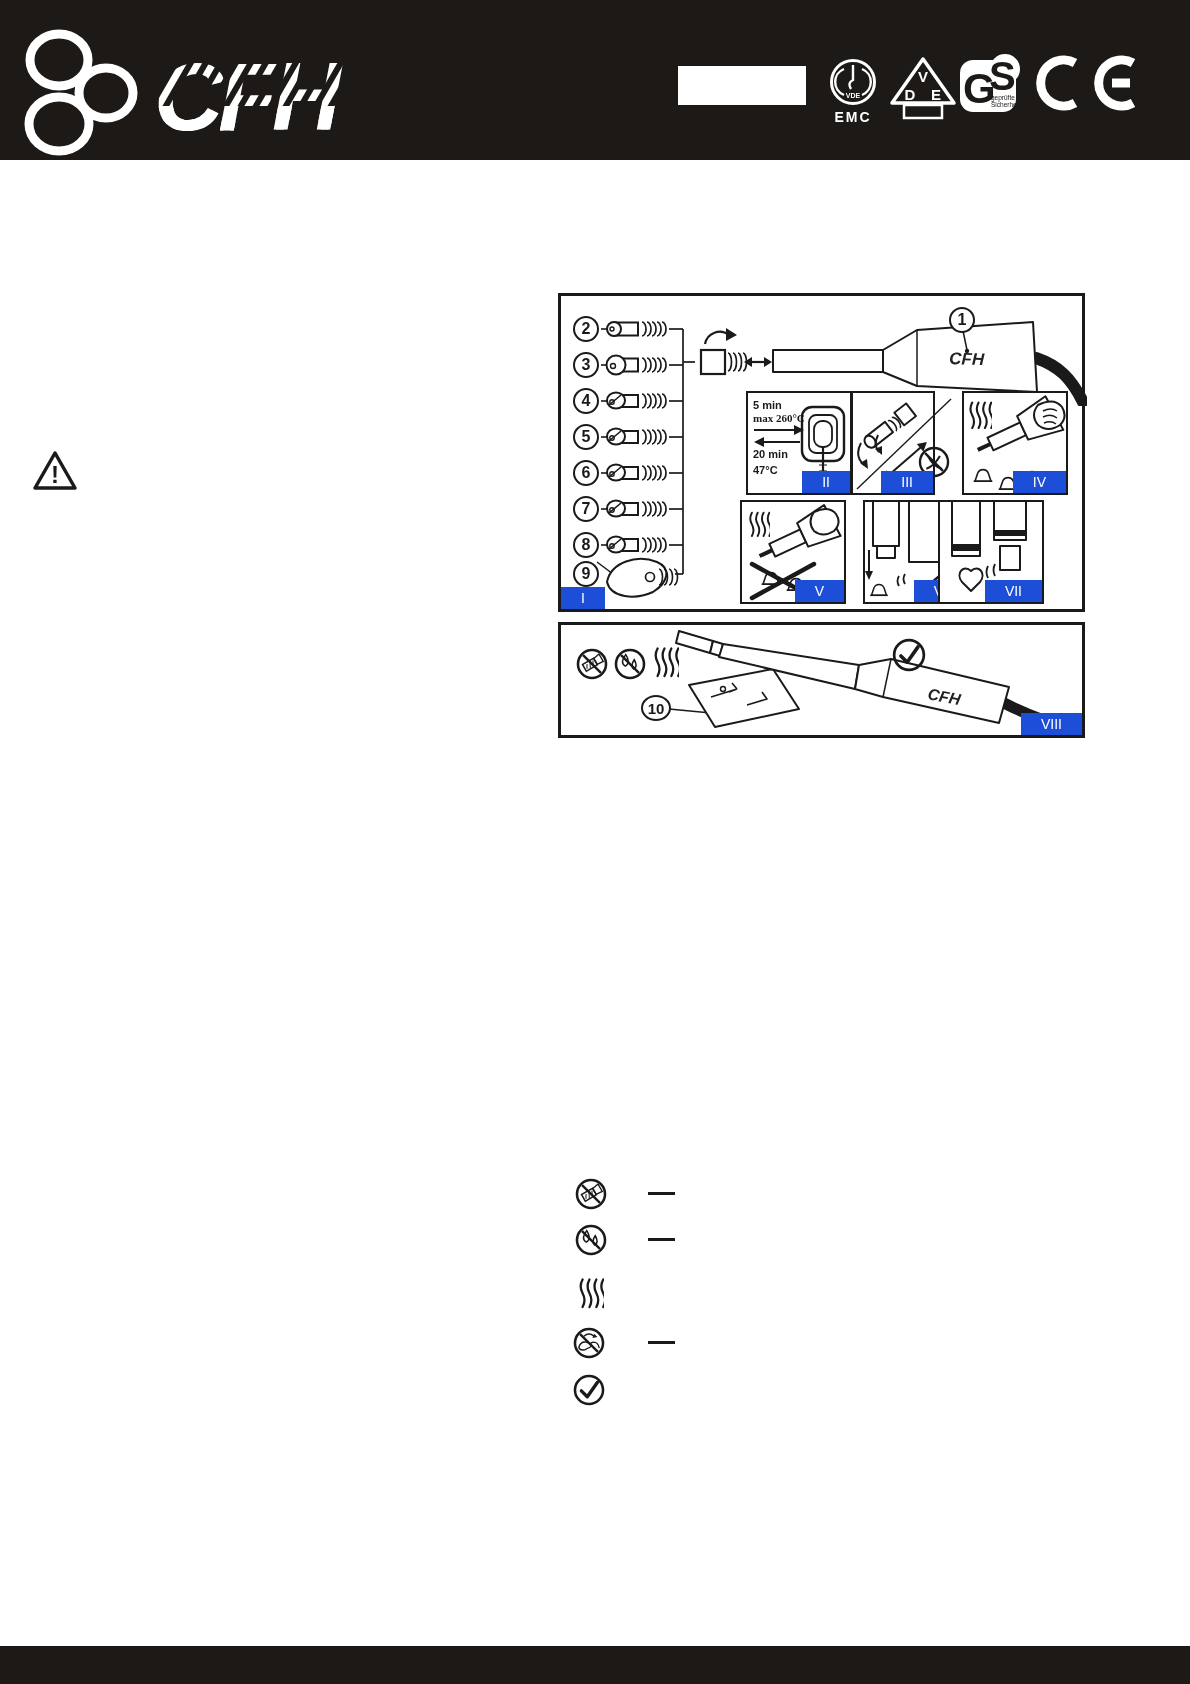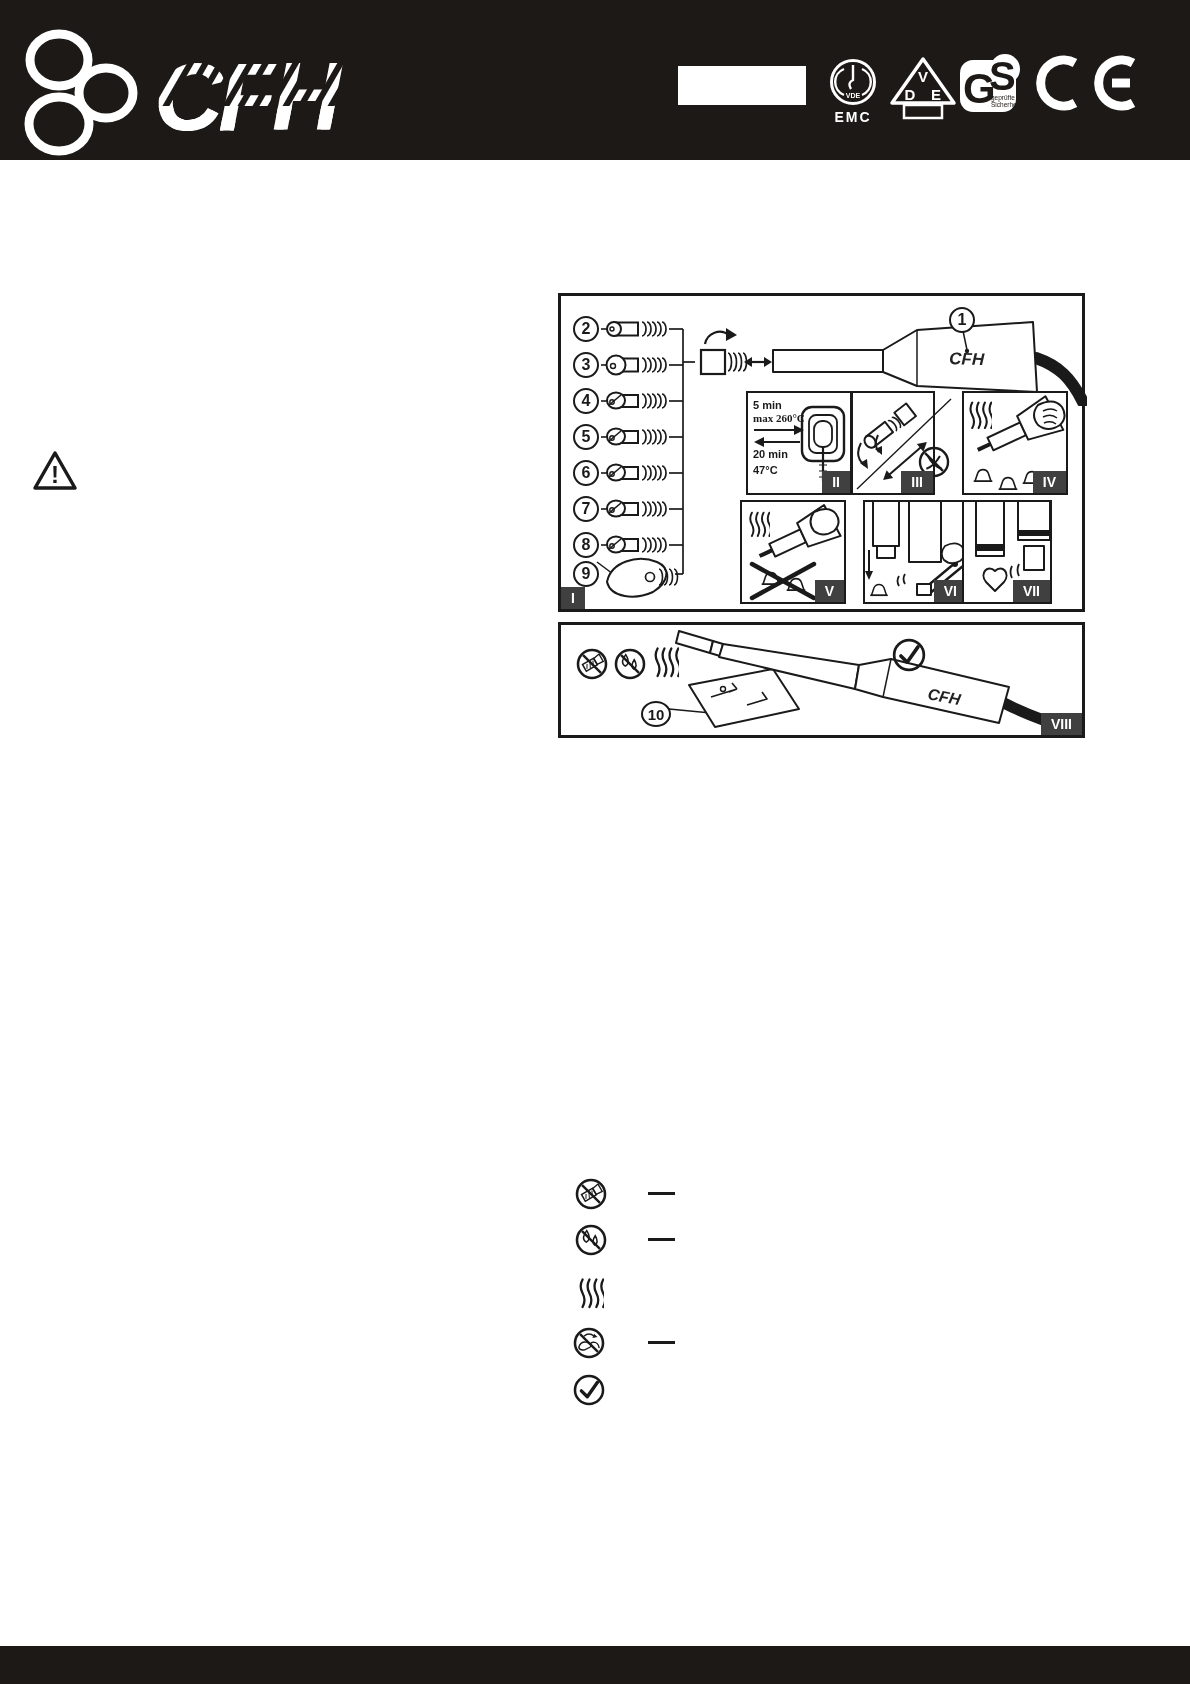--- a/index.html
+++ b/index.html
@@ -17,22 +17,22 @@
   }
   .figbox {
     position:absolute; box-sizing:border-box;
     border:3px solid #1a1a1a; background:#fff;
   }
   .panel {
     position:absolute; box-sizing:border-box;
     border:2px solid #1a1a1a; background:#fff;
   }
   .plabel {
-    position:absolute; right:0; bottom:0; background:#404040; color:#fff;
-    font-weight:bold; font-size:14px; line-height:1; padding:4px 10px;
+    position:absolute; right:0; bottom:0; background:#1d4ed8; color:#fff;
+    font-weight:normal; font-size:14px; line-height:1; padding:4px 20px;
   }
   .plabel-left { left:0; right:auto; }
   .ptext { position:absolute; font-size:11px; font-weight:bold; line-height:1.1; white-space:nowrap; }
   .dash { position:absolute; height:3px; background:#1a1a1a; }
   .cfh-text { font-style:italic; font-weight:bold; font-size:96px; letter-spacing:-5px; }
   svg { display:block; }
 </style>
 </head>
 <body>
 
@@ -356,21 +356,21 @@
         <path d="M96,56 L60,86 M98,64 L64,92" stroke-width="2.4"></path>
         <circle cx="90" cy="62" r="3" fill="#1a1a1a" stroke="none"></circle>
         <rect x="52" y="82" width="14" height="11" stroke-width="2" fill="#ffffff"></rect>
         <path d="M80,44 q12,-6 18,2 q4,8 -3,13 q-9,5 -16,-1 q-5,-7 1,-14 z" fill="#ffffff" stroke-width="1.8"></path>
       </g>
       <use href="#s-nut" x="4" y="80" width="20" height="15"></use>
     </svg>
     <div class="plabel">VI</div>
   </div>
 
-  <div class="panel" style="left:401px;top:204px;width:90px;height:104px;">
+  <div class="panel" style="left:377px;top:204px;width:106px;height:104px;">
     <svg class="abs" style="left:0;top:0;" width="102" height="100" viewBox="0 0 102 100">
       <g stroke="#1a1a1a" fill="none" stroke-linejoin="round">
         <rect x="12" y="-2" width="28" height="56" stroke-width="2" fill="#ffffff"></rect>
         <rect x="12" y="42" width="28" height="7" fill="#1a1a1a" stroke="none"></rect>
         <rect x="54" y="-2" width="32" height="40" stroke-width="2" fill="#ffffff"></rect>
         <rect x="54" y="28" width="32" height="6" fill="#1a1a1a" stroke="none"></rect>
         <rect x="60" y="44" width="20" height="24" stroke-width="2" fill="#ffffff"></rect>
         <path d="M22,80 c-7,-9 2,-18 9,-11 c7,-7 16,2 9,11 l-9,9 z" stroke-width="2" fill="#ffffff"></path>
         <path d="M48,64 q-3,6 0,12 M55,62 q-3,6 0,12" stroke-width="1.8"></path>
       </g>
@@ -396,21 +396,21 @@
       <circle cx="162" cy="64" r="2.5" stroke-width="1.4"></circle>
       <path d="M118,6 L152,16 L149,28 L115,18 Z" stroke-width="2" fill="#ffffff"></path>
       <path d="M152,16 L162,19 L159,31 L149,28 Z" stroke-width="2" fill="#ffffff"></path>
       <path d="M162,19 L298,40 L294,64 L158,32 Z" stroke-width="2" fill="#ffffff"></path>
       <path d="M298,40 L330,34 L448,62 L438,98 L322,72 L294,64 Z" stroke-width="2" fill="#ffffff"></path>
       <line x1="330" y1="34" x2="322" y2="72" stroke-width="1.5"></line>
     </g>
     <text x="366" y="74" font-size="16" font-weight="bold" font-style="italic" fill="#232323" transform="rotate(11 366 74)">CFH</text>
     <use href="#s-check" x="330" y="12" width="36" height="36"></use>
   </svg>
-  <div class="circ" style="left:80px;top:70px;width:30px;font-size:15px;margin-top:6px;">10</div>
+  <div class="circ" style="left:80px;top:70px;width:30px;font-size:15px;">10</div>
   <div class="plabel">VIII</div>
 </div>
 
 <svg class="abs" style="left:574px;top:1177px;" width="34" height="34">
     <use href="#s-nobrush"></use>
   </svg>
 <div class="dash" style="left:648px;top:1192px;width:27px;"></div>
 
 <svg class="abs" style="left:574px;top:1223px;" width="34" height="34">
     <use href="#s-nowater"></use>

